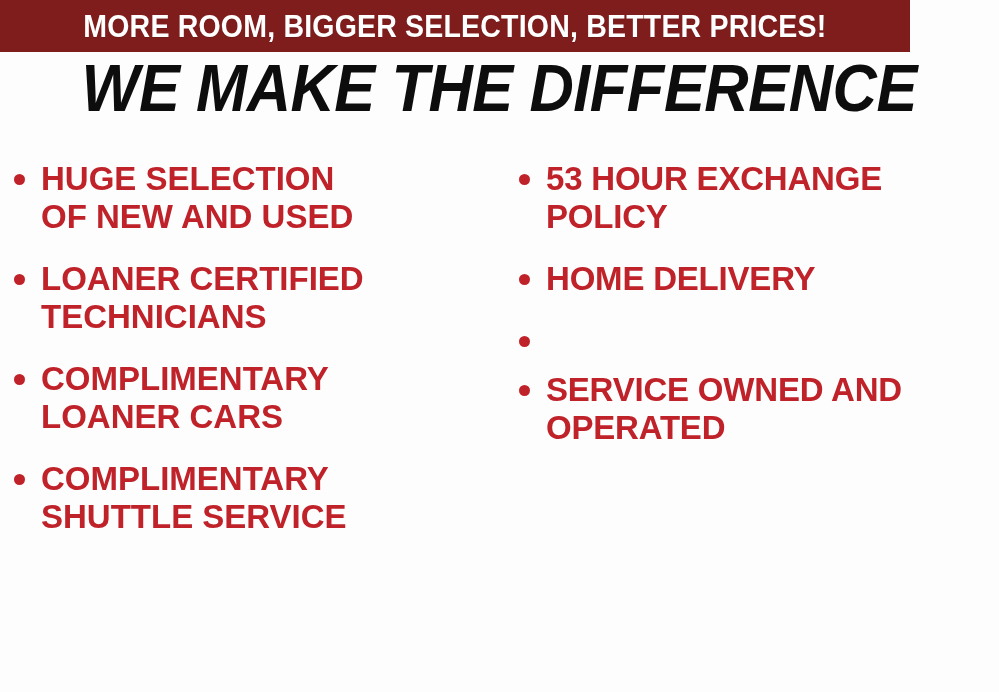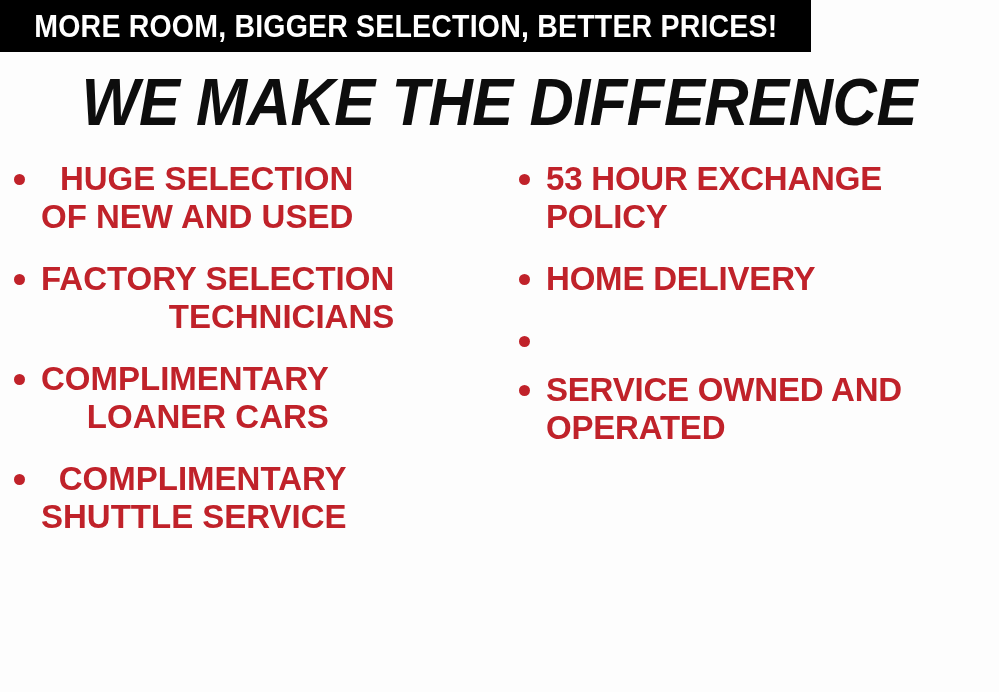--- a/index.html
+++ b/index.html
@@ -19,23 +19,23 @@
     height: 692px;
     background: #fdfdfd;
     box-sizing: border-box;
   }
 
   
   .banner {
     position: absolute;
     left: 0;
     top: 0;
-    width: 811px;
+    width: 910px;
     height: 52px;
-    background: #000000;
+    background: #7f1d1d;
     display: flex;
     align-items: center;
     justify-content: center;
     overflow: hidden;
   }
   .banner-text {
     color: #ffffff;
     font-family: "Liberation Sans", sans-serif;
     font-weight: bold;
     font-size: 31px;
@@ -44,21 +44,21 @@
     transform: scaleX(0.92);
     transform-origin: center center;
     white-space: nowrap;
     text-shadow: 0 1px 0 rgba(0,0,0,0.12);
   }
 
   
   .headline-wrap {
     position: absolute;
     left: 0;
-    top: 62px;
+    top: 48px;
     width: 999px;
     height: 80px;
     display: flex;
     align-items: center;
     justify-content: center;
     overflow: hidden;
   }
   .headline {
     color: #0d0d0d;
     font-family: "Liberation Sans", sans-serif;
@@ -81,21 +81,20 @@
     height: 532px;
     display: flex;
     align-items: flex-start;
   }
   .col {
     box-sizing: border-box;
   }
   .col-left {
     width: 505px;
     padding-left: 14px;
-    text-align: right;
   }
   .col-right {
     width: 494px;
     padding-left: 14px;
   }
 
   .bullet-item {
     display: flex;
     align-items: flex-start;
     margin-bottom: 24px;
@@ -141,21 +140,21 @@
 
       <div class="bullet-item">
         <span class="bullet-dot"></span>
         <span class="bullet-text">HUGE SELECTION
 OF NEW AND USED</span>
       </div>
 
 
       <div class="bullet-item">
         <span class="bullet-dot"></span>
-        <span class="bullet-text">FACTORY SELECTION
+        <span class="bullet-text">LOANER CERTIFIED
 TECHNICIANS</span>
       </div>
 
       <div class="bullet-item">
         <span class="bullet-dot"></span>
         <span class="bullet-text">COMPLIMENTARY
 LOANER CARS</span>
       </div>
 
       <div class="bullet-item">

